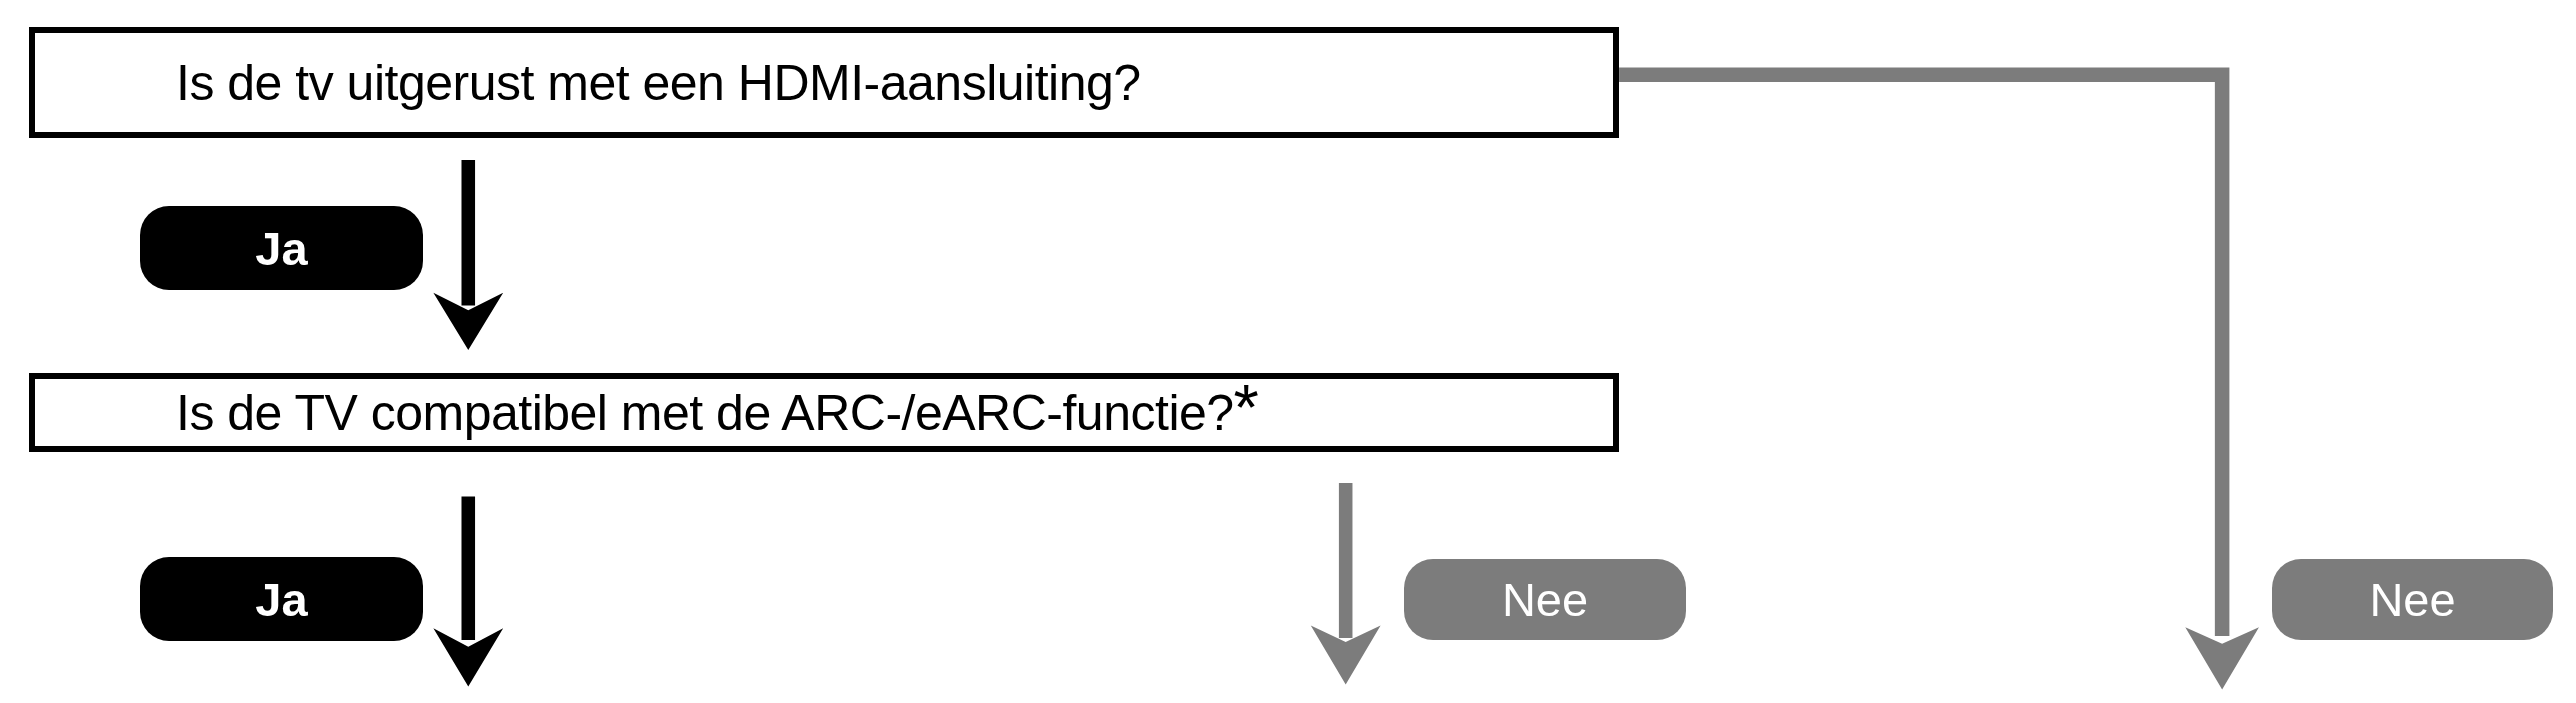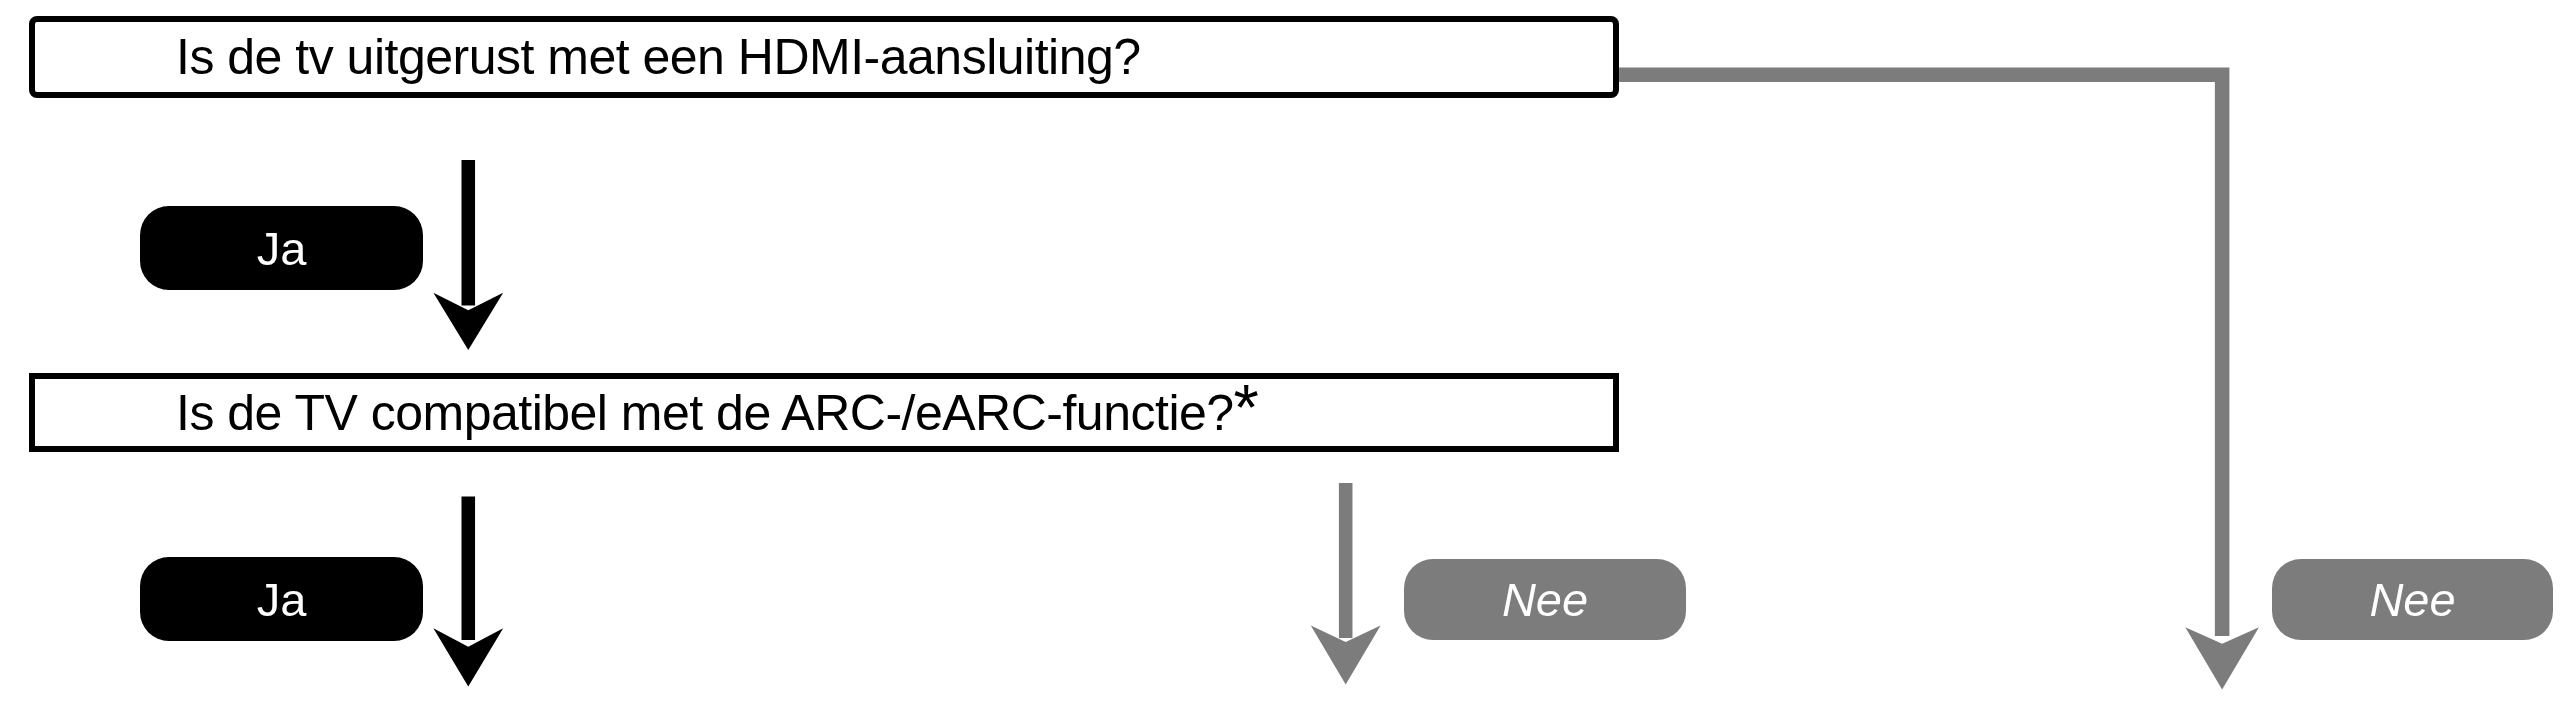--- a/index.html
+++ b/index.html
@@ -15,39 +15,39 @@
   }
   .qbox{
     position:absolute;
     left:29px;width:1590px;
     box-sizing:border-box;
     border:6.8px solid var(--color-black,#000);
     background:#fff;
     display:flex;align-items:center;
     padding-left:141px;
   }
-  .qbox.q1{top:16px;height:82px;border-radius:8px;}
+  .qbox.q1{top:27px;height:111px;}
   .qbox.q2{top:373px;height:79px;}
   .qtext{
     font-size:50px;color:var(--color-black,#000);
     letter-spacing:-0.5px;white-space:nowrap;
   }
   .fnote{
     font-size:1.3em;line-height:0;
   }
   .pill{
     position:absolute;
     display:flex;align-items:center;justify-content:center;
     border-radius:29px;
     color:var(--color-white,#fff);
     font-size:47px;
     white-space:nowrap;
   }
-  .pill.black{background:var(--color-black,#000);}
-  .pill.gray{background:var(--color-gray,#7c7c7c);font-style:italic;}
+  .pill.black{background:var(--color-black,#000);font-weight:bold;}
+  .pill.gray{background:var(--color-gray,#7c7c7c);}
   .pill.ja-1{left:140px;top:206px;width:283px;height:84px;}
   .pill.ja-2{left:140px;top:557px;width:283px;height:84px;}
   .pill.nee-1{left:1404px;top:559px;width:282px;height:81px;}
   .pill.nee-2{left:2272px;top:559px;width:281px;height:81px;}
   .stroke-black{stroke:var(--color-black,#000);fill:none;}
   .fill-black{fill:var(--color-black,#000);}
   .stroke-gray{stroke:var(--color-gray,#7c7c7c);fill:none;}
   .fill-gray{fill:var(--color-gray,#7c7c7c);}
 </style>
 </head>

